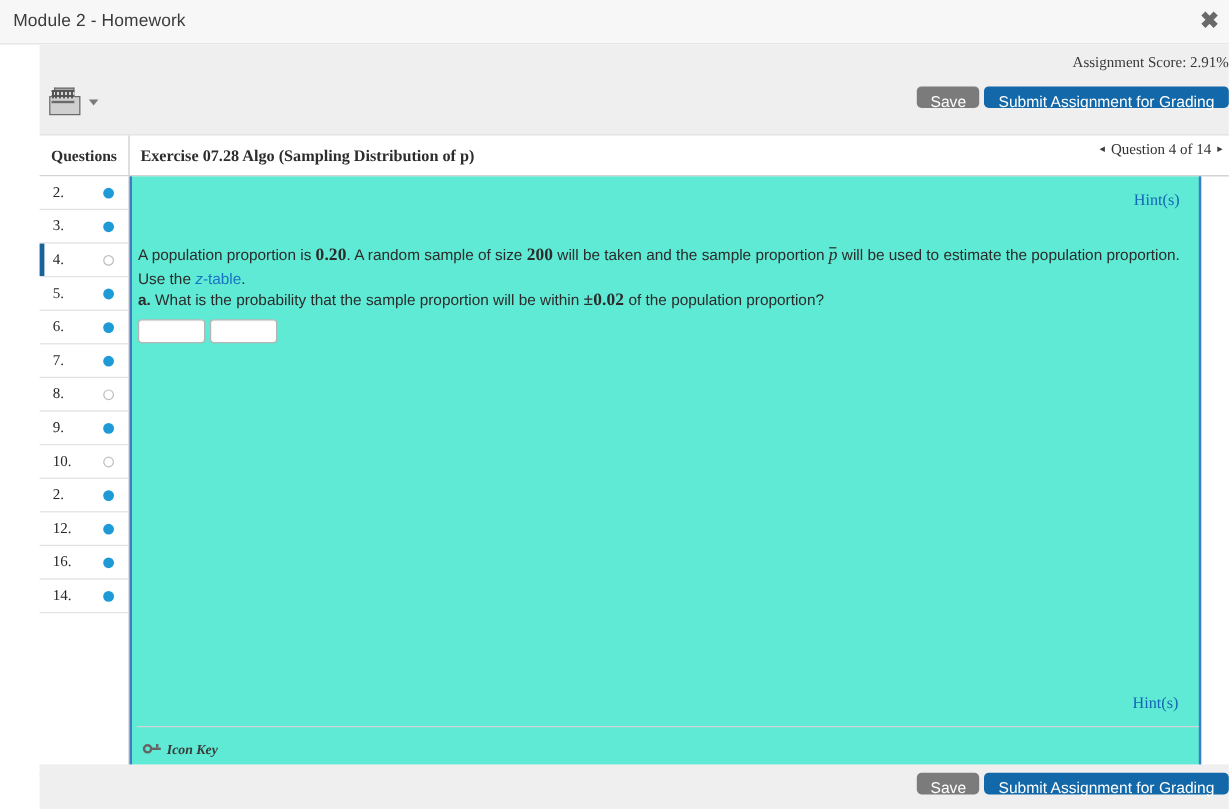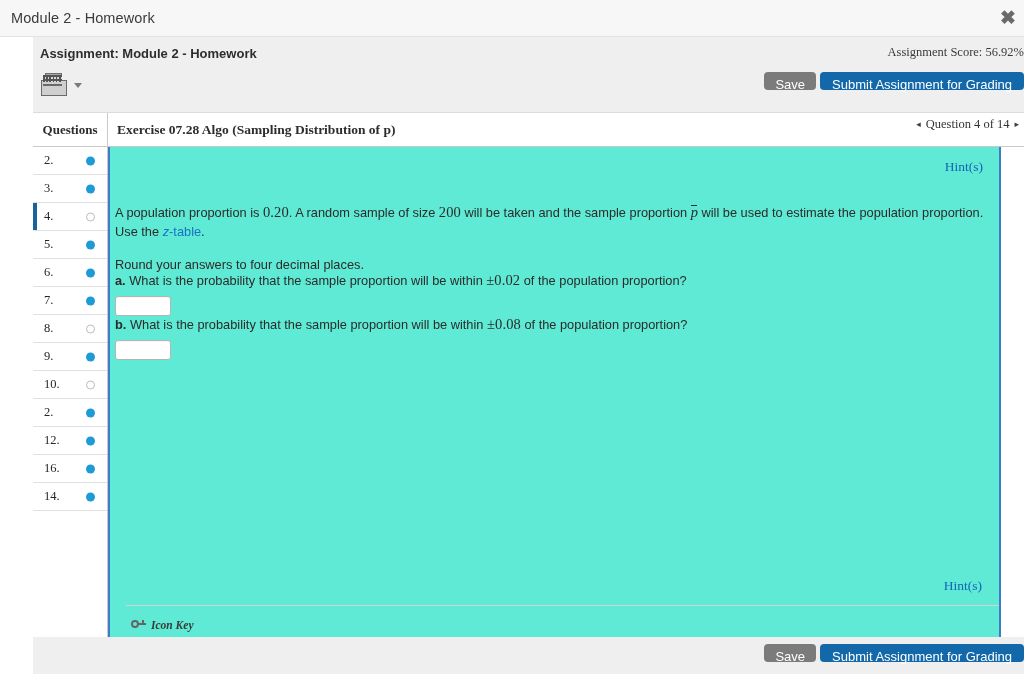--- a/index.html
+++ b/index.html
@@ -292,20 +292,21 @@
   }
   .q-text {
     font-size: 12.8px;
     color: #2b2b2b;
     line-height: 19px;
   }
   .mathnum {
     font-family: "Liberation Serif", serif;
     font-size: 14.5px;
     letter-spacing: .1px;
+    font-weight: bold;
   }
   .mathvar {
     font-family: "Liberation Serif", serif;
     font-style: italic;
     font-size: 14.5px;
     position: relative;
   }
   .mathvar .bar {
     position: absolute;
     left: 0; right: 1px; top: 1px;
@@ -339,21 +340,21 @@
     box-shadow: inset 0 1px 1px rgba(0,0,0,.04);
     outline: none;
     font-size: 12px;
     padding: 0 4px;
     font-family: "Liberation Sans", sans-serif;
   }
 
   
   .icon-key-bar {
     position: absolute;
-    left: 16px; right: 0; bottom: 0;
+    left: 4px; right: 0; bottom: 0;
     height: 38px;
     border-top: 1px solid #d4d4d4;
     display: flex;
     align-items: center;
     padding-left: 5px;
   }
   .key-icon {
     position: relative;
     width: 15px; height: 9px;
     margin-right: 5px;
@@ -435,22 +436,21 @@
 <body>
 
 <div class="titlebar">
   <div class="titlebar-text">Module 2 - Homework</div>
   <div class="close-icon">✖</div>
 </div>
 
 <div class="app-panel">
 
   <div class="assignment-header">
-    <div class="assignment-title">Assignment: Module 2 - Homework</div>
-    <div class="assignment-score">Assignment Score: 56.92%</div>
+    <div class="assignment-score">Assignment Score: 2.91%</div>
 
     <div class="calc-tool">
       <div class="calc-icon">
         <div class="paper"></div>
         <div class="body"></div>
         <div class="keys"></div>
         <div class="strip"></div>
       </div>
       <div class="calc-caret"></div>
     </div>
@@ -539,32 +539,28 @@
         <div class="q-card">
           <div class="q-card-inner">
 
             <div class="hint-top">Hint(s)</div>
 
             <div class="q-content">
               <div class="q-text">
                 <span>A population proportion is </span><span class="mathnum">0.20</span><span>. A random sample of size </span><span class="mathnum">200</span><span> will be taken and the sample proportion </span><span class="mathvar"><span class="bar"></span><span>p</span></span><span> will be used to estimate the population proportion. Use the </span><span class="zlink"><span class="zi">z</span><span>-table</span></span><span>.</span>
               </div>
 
-              <div class="q-round">Round your answers to four decimal places.</div>
 
               
               <div class="q-part">
                 <b>a.</b><span> What is the probability that the sample proportion will be within </span><span class="mathnum">±0.02</span><span> of the population proportion?</span>
               </div>
               <input class="answer-box" type="text" value="" style="">
 
               
-              <div class="q-part">
-                <b>b.</b><span> What is the probability that the sample proportion will be within </span><span class="mathnum">±0.08</span><span> of the population proportion?</span>
-              </div>
               <input class="answer-box" type="text" value="" style="">
             </div>
 
             <div class="hint-bottom">Hint(s)</div>
 
             <div class="icon-key-bar">
               <div class="key-icon">
                 <div class="khead"></div>
                 <div class="kshaft"></div>
                 <div class="ktooth"></div>

